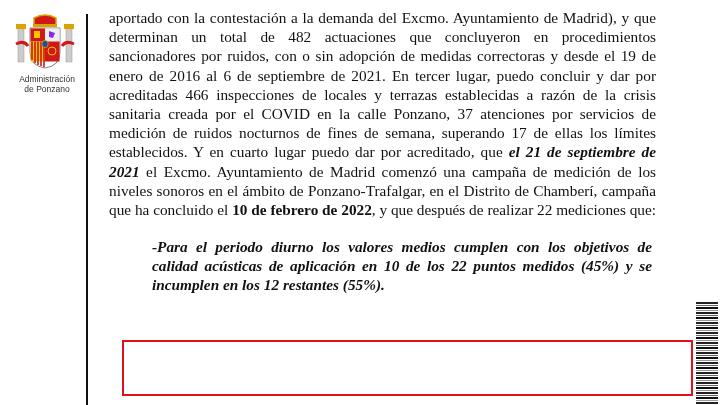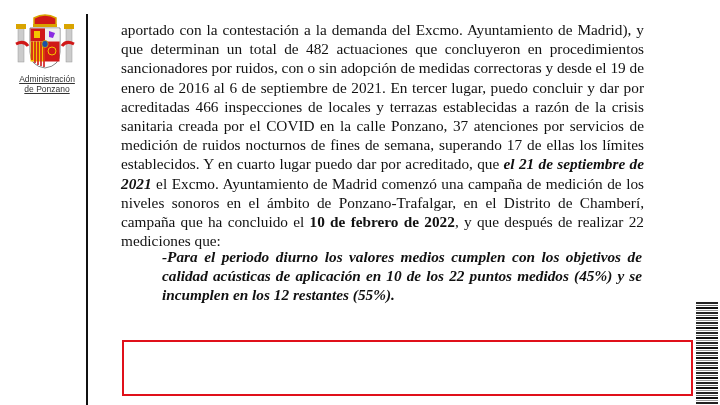--- a/index.html
+++ b/index.html
@@ -1,27 +1,27 @@
 <!DOCTYPE html>
 <html><head>
 <meta charset="utf-8">
 <style>
   html, body { margin:0; padding:0; }
   body { width:720px; height:405px; background:#ffffff; position:relative; overflow:hidden;
          font-family:"Liberation Serif", serif; color:#111; }
   .logo { position:absolute; left:14px; top:14px; width:62px; height:56px; }
   .logo-caption { position:absolute; left:10px; top:74px; width:74px; text-align:center;
-         font-family:"Liberation Sans", sans-serif; font-size:8.5px; line-height:10px; color:#333;text-decoration:underline; }
+         font-family:"Liberation Sans", sans-serif; font-size:8.5px; line-height:10px; color:#333; }
   .vrule { position:absolute; left:86px; top:14px; width:2px; height:391px; background:#111; }
   .body-text { position:absolute; left:109px; top:8px; width:547px; font-size:15.3px; line-height:19.2px;
          text-align:justify; }
-  .body-text p { margin:12px; }
+  .body-text p { margin:0; }
   .bullets { position:absolute; left:148px; top:233px; width:508px; font-size:15.3px; line-height:19.2px;
          font-weight:bold; font-style:italic; text-align:justify; }
-  .bullets p { margin:14px; }
+  .bullets p { margin:4px; }
   .highlight-box { position:absolute; left:122px; top:340px; width:571px; height:56px;
          border:2px solid #e0101a; box-sizing:border-box; }
   .barcode { position:absolute; left:696px; top:302px; width:22px; height:103px;
          background:repeating-linear-gradient(to bottom, #222 0 2px, #fff 2px 3px, #666 3px 4px, #fff 4px 5px, #111 5px 7px, #fff 7px 8px, #999 8px 9px, #fff 9px 10px); }
 </style>
 </head>
 <body>
 
 <div class="logo">
   <svg width="62" height="56" viewBox="0 0 62 56">

